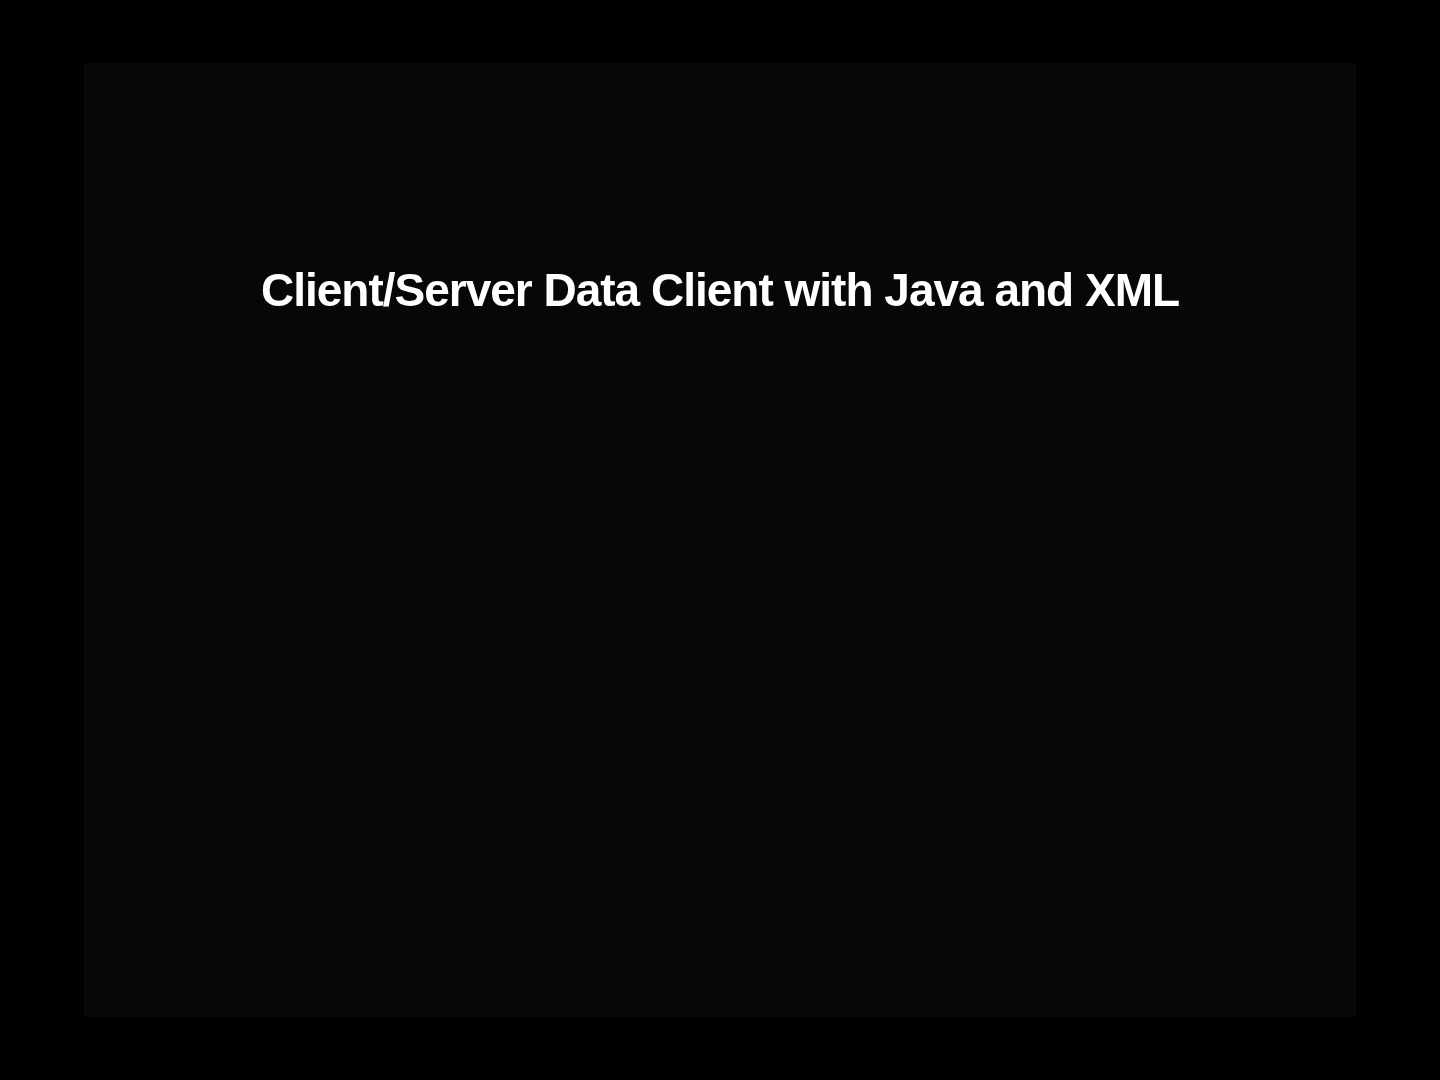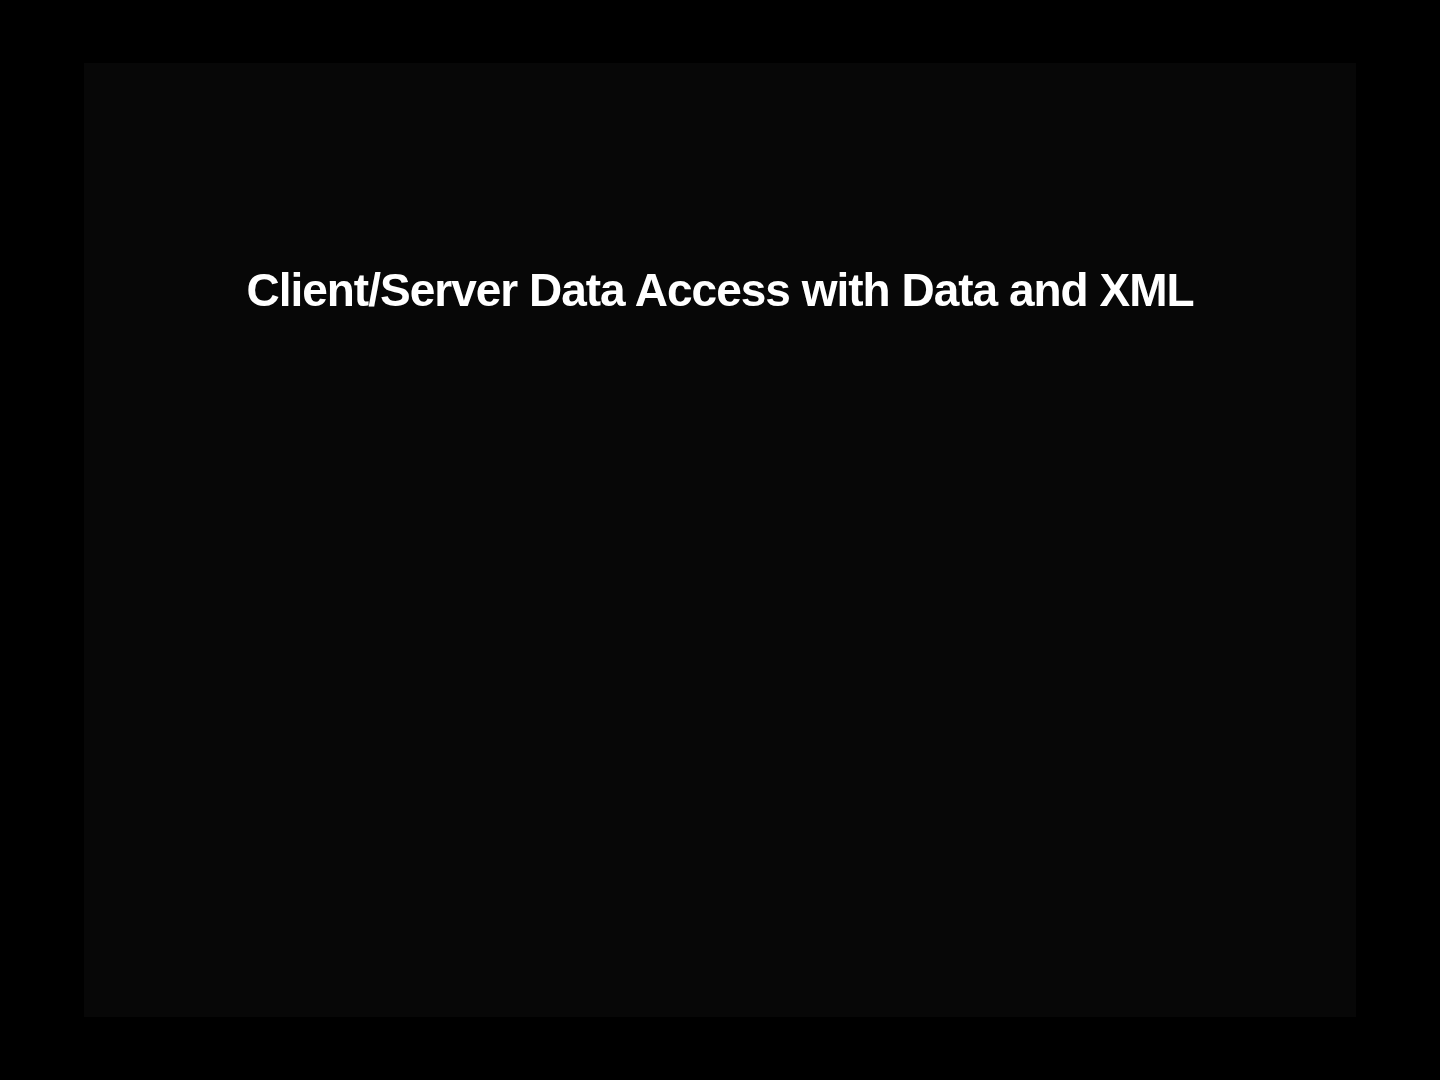--- a/index.html
+++ b/index.html
@@ -37,14 +37,14 @@
       left: 84px;
       width: 1272px;
       height: 954px;
       background-color: #070707;
     }
   </style>
 </head>
 <body>
 
 <div class="content-area">
-  <h1 class="title">Client/Server Data Access with Data and XML</h1>
+  <h1 class="title">Client/Server Data Client with Java and XML</h1>
 </div>
 
 </body></html>

